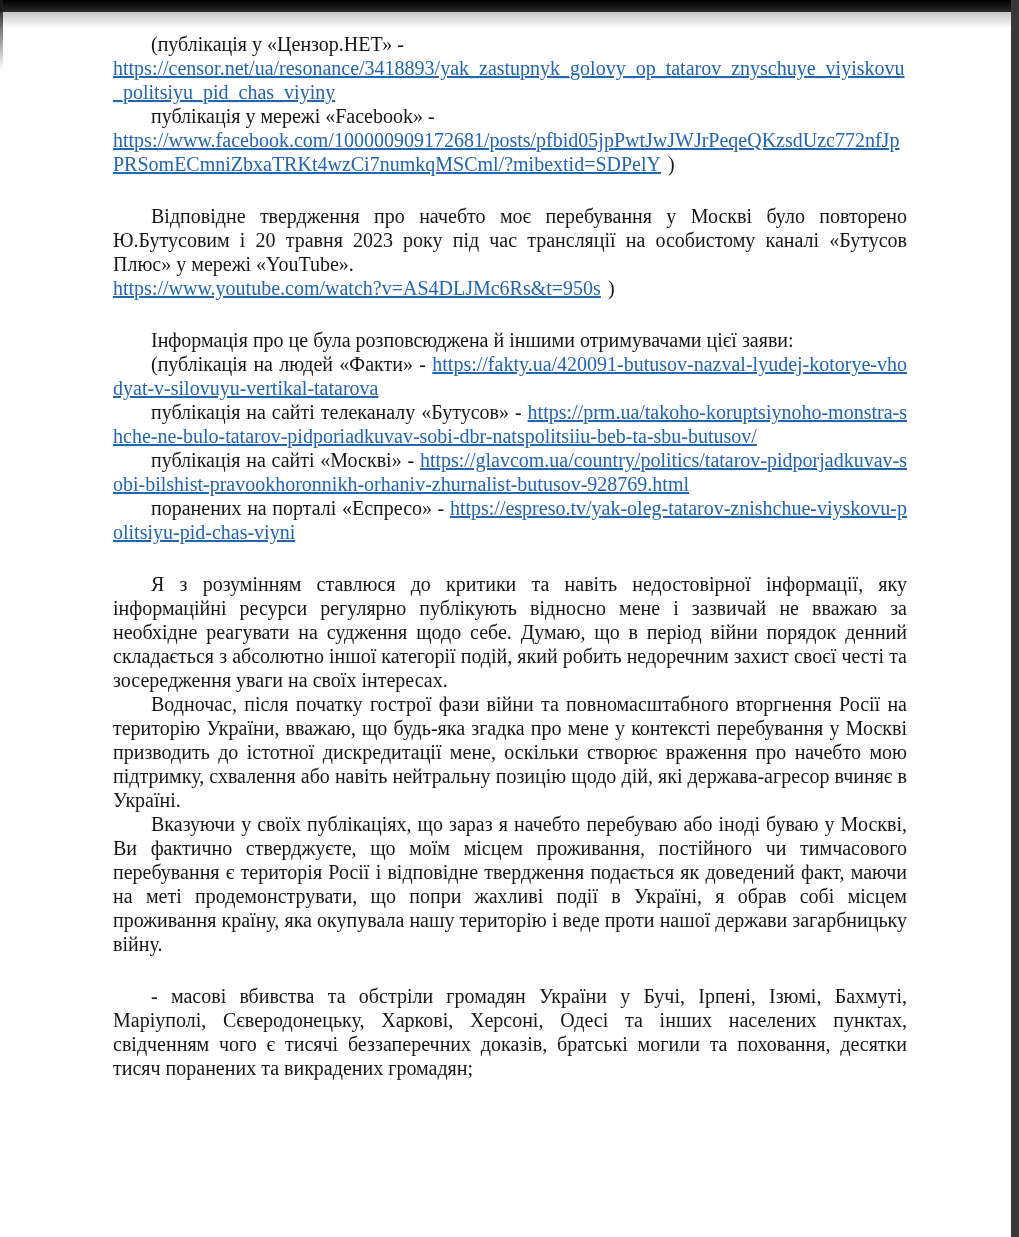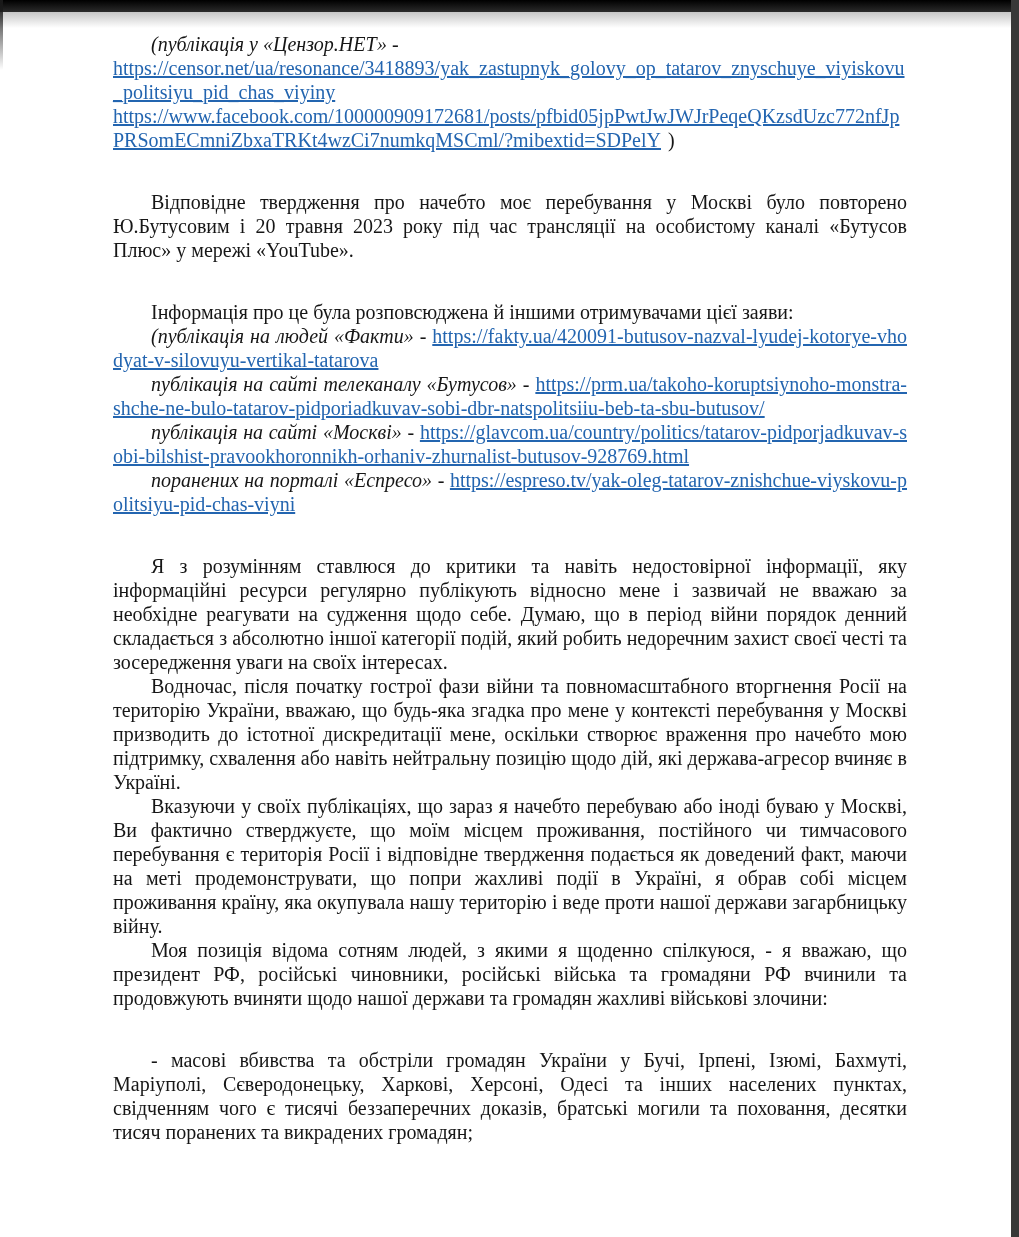--- a/index.html
+++ b/index.html
@@ -38,22 +38,22 @@
     width: 794px;
     font-size: 20px;
     line-height: 24px;
   }
   p { margin: 0; }
   .indent { text-indent: 38px; }
   .just {
     text-align: justify;
     text-align-last: left;
   }
-  .gap-top { margin-top: 38px; }
-  .it { font-style: italic; }
+  .gap-top { margin-top: 28px; }
+  .it { }
   .lnk {
     color: #2365b0;
     text-decoration: underline;
     text-decoration-color: #2365b0;
     cursor: pointer;
   }
   .breakall { word-break: break-all; overflow-wrap: anywhere; }
   .close-paren { margin-left: 7px; color: #161616; }
 </style>
 </head>
@@ -61,38 +61,39 @@
 
 <div class="scan-topbar"></div>
 <div class="scan-left-sliver"></div>
 <div class="scan-rightbar"></div>
 
 <div class="page">
 
   <p class="indent"><span class="it">(публікація у «Цензор.НЕТ» -</span></p>
   <p class="just"><a href="#" class="lnk breakall">https://censor.net/ua/resonance/3418893/yak_zastupnyk_golovy_op_tatarov_znyschuye_viyiskovu_politsiyu_pid_chas_viyiny</a></p>
 
+  <p class="indent"><span class="it">публікація у мережі «Facebook» -</span></p>
   <p class="just"><a href="#" class="lnk breakall">https://www.facebook.com/100000909172681/posts/pfbid05jpPwtJwJWJrPeqeQKzsdUzc772nfJpPRSomECmniZbxaTRKt4wzCi7numkqMSCml/?mibextid=SDPelY</a><span class="close-paren">)</span></p>
 
   <p class="indent just gap-top">Відповідне твердження про начебто моє перебування у Москві було повторено Ю.Бутусовим і 20 травня 2023 року під час трансляції на особистому каналі «Бутусов Плюс» у мережі «YouTube».</p>
 
+  <p><a href="#" class="lnk">https://www.youtube.com/watch?v=AS4DLJMc6Rs&amp;t=950s</a><span class="close-paren">)</span></p>
 
   <p class="indent just gap-top">Інформація про це була розповсюджена й іншими отримувачами цієї заяви:</p>
 
   <p class="indent just"><span class="it">(публікація на людей «Факти» - </span><a href="#" class="lnk breakall">https://fakty.ua/420091-butusov-nazval-lyudej-kotorye-vhodyat-v-silovuyu-vertikal-tatarova</a></p>
 
   <p class="indent just"><span class="it">публікація на сайті телеканалу «Бутусов» - </span><a href="#" class="lnk breakall">https://prm.ua/takoho-koruptsiynoho-monstra-shche-ne-bulo-tatarov-pidporiadkuvav-sobi-dbr-natspolitsiiu-beb-ta-sbu-butusov/</a></p>
 
   <p class="indent just"><span class="it">публікація на сайті «Москві» - </span><a href="#" class="lnk breakall">https://glavcom.ua/country/politics/tatarov-pidporjadkuvav-sobi-bilshist-pravookhoronnikh-orhaniv-zhurnalist-butusov-928769.html</a></p>
 
   <p class="indent just"><span class="it">поранених на порталі «Еспресо» - </span><a href="#" class="lnk breakall">https://espreso.tv/yak-oleg-tatarov-znishchue-viyskovu-politsiyu-pid-chas-viyni</a></p>
 
   <p class="indent just gap-top">Я з розумінням ставлюся до критики та навіть недостовірної інформації, яку інформаційні ресурси регулярно публікують відносно мене і зазвичай не вважаю за необхідне реагувати на судження щодо себе. Думаю, що в період війни порядок денний складається з абсолютно іншої категорії подій, який робить недоречним захист своєї честі та зосередження уваги на своїх інтересах.</p>
 
   <p class="indent just">Водночас, після початку гострої фази війни та повномасштабного вторгнення Росії на територію України, вважаю, що будь-яка згадка про мене у контексті перебування у Москві призводить до істотної дискредитації мене, оскільки створює враження про начебто мою підтримку, схвалення або навіть нейтральну позицію щодо дій, які держава-агресор вчиняє в Україні.</p>
 
   <p class="indent just">Вказуючи у своїх публікаціях, що зараз я начебто перебуваю або іноді буваю у Москві, Ви фактично стверджуєте, що моїм місцем проживання, постійного чи тимчасового перебування є територія Росії і відповідне твердження подається як доведений факт, маючи на меті продемонструвати, що попри жахливі події в Україні, я обрав собі місцем проживання країну, яка окупувала нашу територію і веде проти нашої держави загарбницьку війну.</p>
 
-  <p class="indent just">Моя позиція відома сотням людей, з якими я щоденно спілкуюся, - я вважаю, що президент РФ, російські чиновники, російські війська та громадяни РФ вчинили та продовжують вчиняти щодо нашої держави та громадян жахливі військові злочини:</p>
 
   <p class="indent just gap-top">- масові вбивства та обстріли громадян України у Бучі, Ірпені, Ізюмі, Бахмуті, Маріуполі, Сєверодонецьку, Харкові, Херсоні, Одесі та інших населених пунктах, свідченням чого є тисячі беззаперечних доказів, братські могили та поховання, десятки тисяч поранених та викрадених громадян;</p>
 
 </div>
 
 </body></html>

